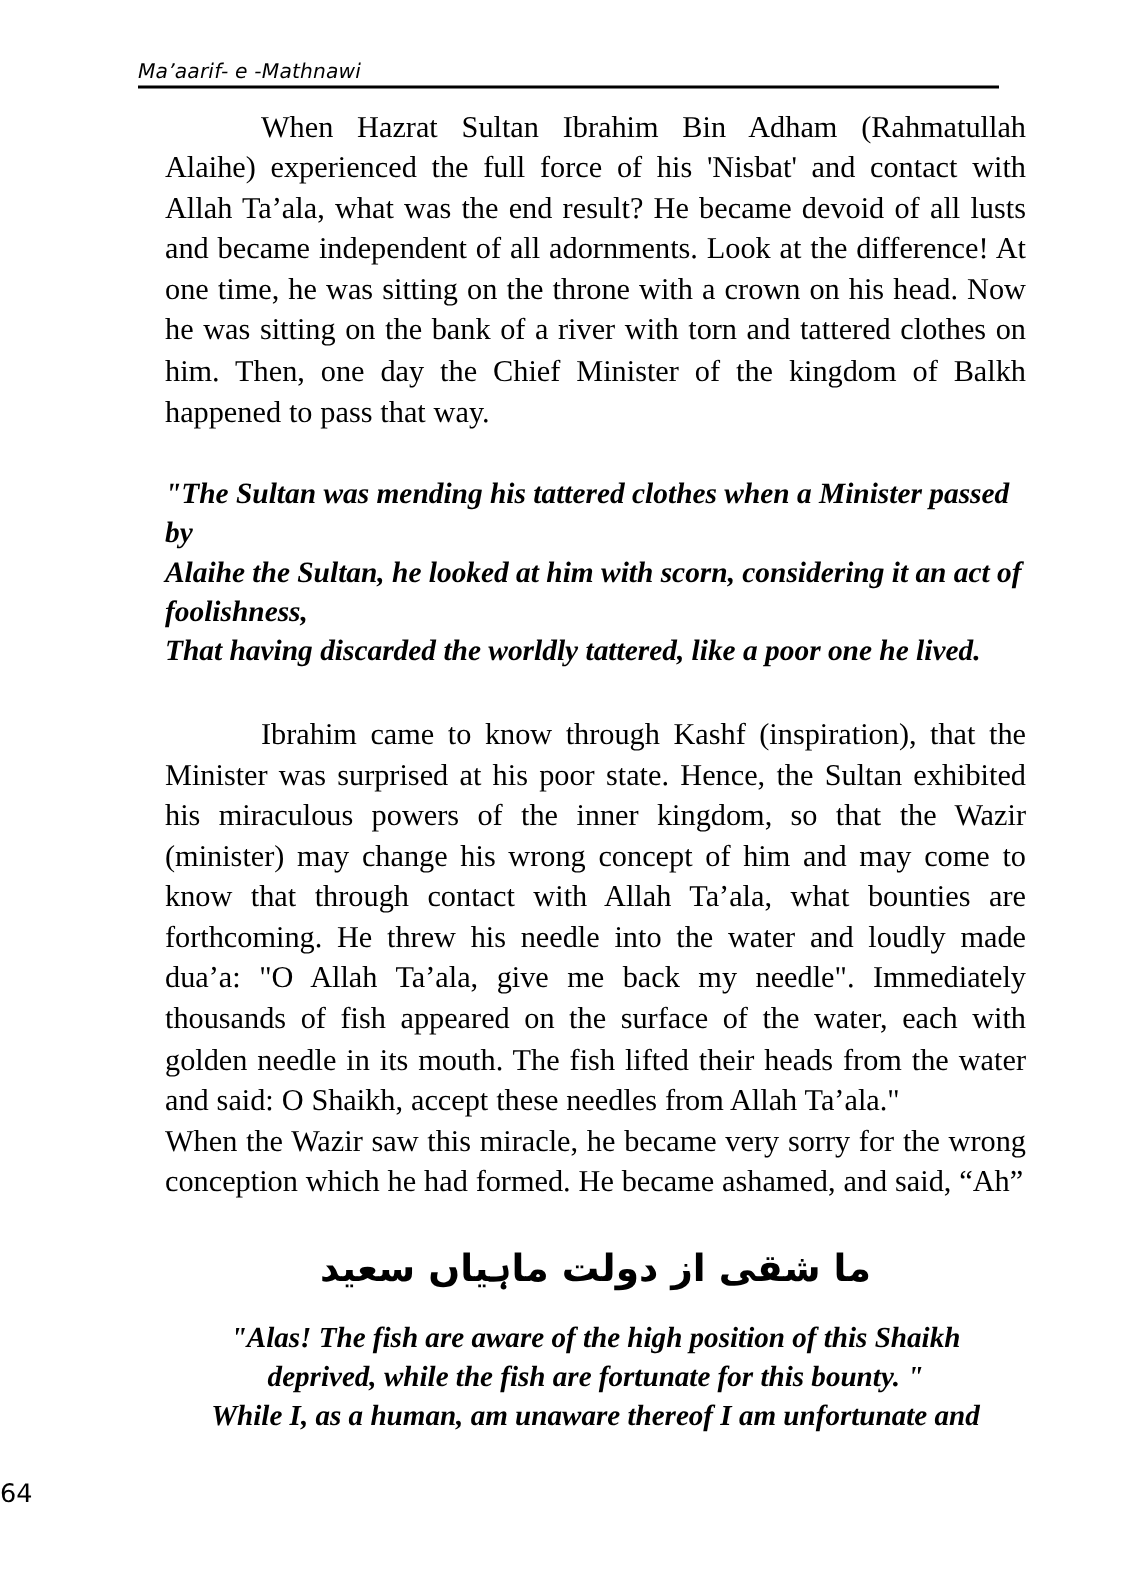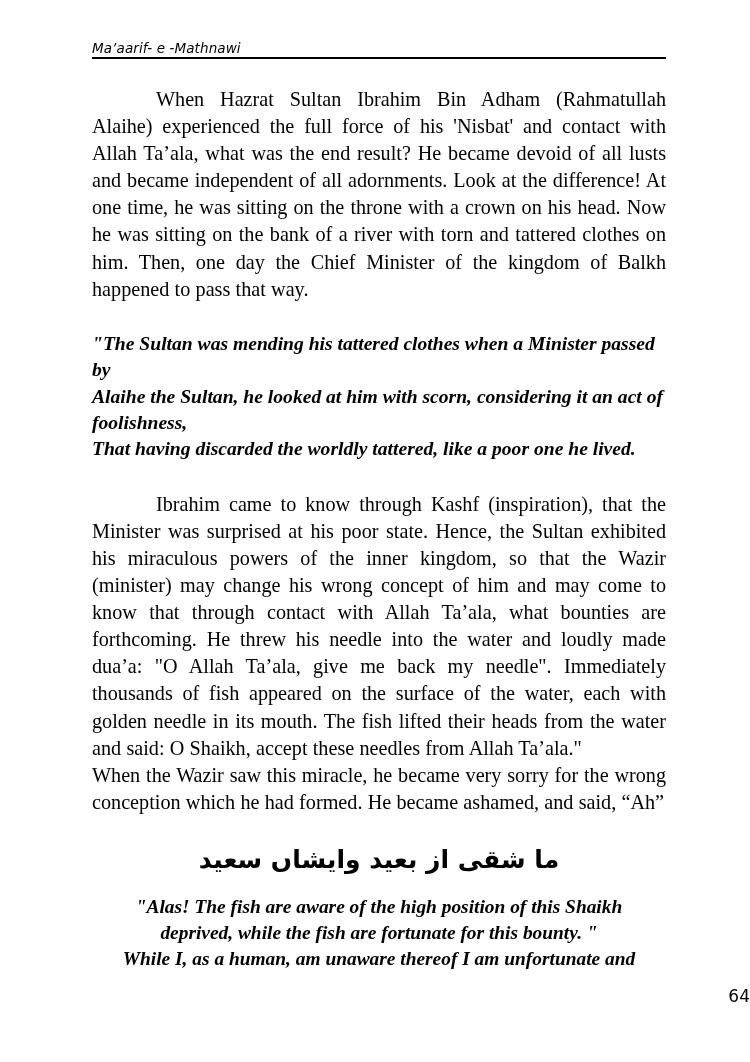--- a/index.html
+++ b/index.html
@@ -45,24 +45,23 @@
   .header-rule {
     margin-top: 1px;
     width: 574px;
     height: 2.4px;
     background: #000;
   }
 
   
   .column {
     position: absolute;
-    left: 92px;
+    left: 110px;
     top: 72px;
     width: 574px;
-    margin-top: 14px;
   }
 
   p.body {
     margin: 0;
     font-size: 20.2px;
     line-height: 27.1px;
     text-align: justify;
     text-justify: inter-word;
     word-spacing: 0.2px;
     hyphens: none;
@@ -108,21 +107,21 @@
     text-align: center;
   }
   .translation .tline { display: block; }
 
   
   .folio {
     position: absolute;
     left: 0;
     top: 986px;
     width: 750px;
-    text-align: right;
+    text-align: left;
     font-family: "DejaVu Sans", "Liberation Sans", sans-serif;
     font-size: 17px;
     line-height: 20px;
   }
 </style>
 </head>
 <body>
 
 <div class="page">
 
@@ -145,21 +144,21 @@
 
     <div class="spacer-lg"></div>
 
     <p class="body indent">Ibrahim came to know through Kashf (inspiration), that the Minister was surprised at his poor state. Hence, the Sultan exhibited his miraculous powers of the inner kingdom, so that the Wazir (minister) may change his wrong concept of him and may come to know that through contact with Allah Ta’ala, what bounties are forthcoming. He threw his needle into the water and loudly made dua’a: "O Allah Ta’ala, give me back my needle". Immediately thousands of fish appeared on the surface of the water, each with golden needle in its mouth. The fish lifted their heads from the water and said: O Shaikh, accept these needles from Allah Ta’ala."</p>
 
     <p class="body flush">When the Wazir saw this miracle, he became very sorry for the wrong conception which he had formed. He became ashamed, and said, “Ah”</p>
 
     <div class="spacer-md"></div>
 
     <div class="couplet">
-      <span class="cline">ما شقی از بعید وایشاں سعید</span>
+      <span class="cline">ما شقی از دولت ماہیاں سعید</span>
     </div>
 
     <div class="spacer-sm"></div>
 
     <div class="translation">
       <span class="tline">"Alas! The fish are aware of the high position of this Shaikh</span>
       <span class="tline">deprived, while the fish are fortunate for this bounty. "</span>
       <span class="tline">While I, as a human, am unaware thereof I am unfortunate and</span>
     </div>
 

